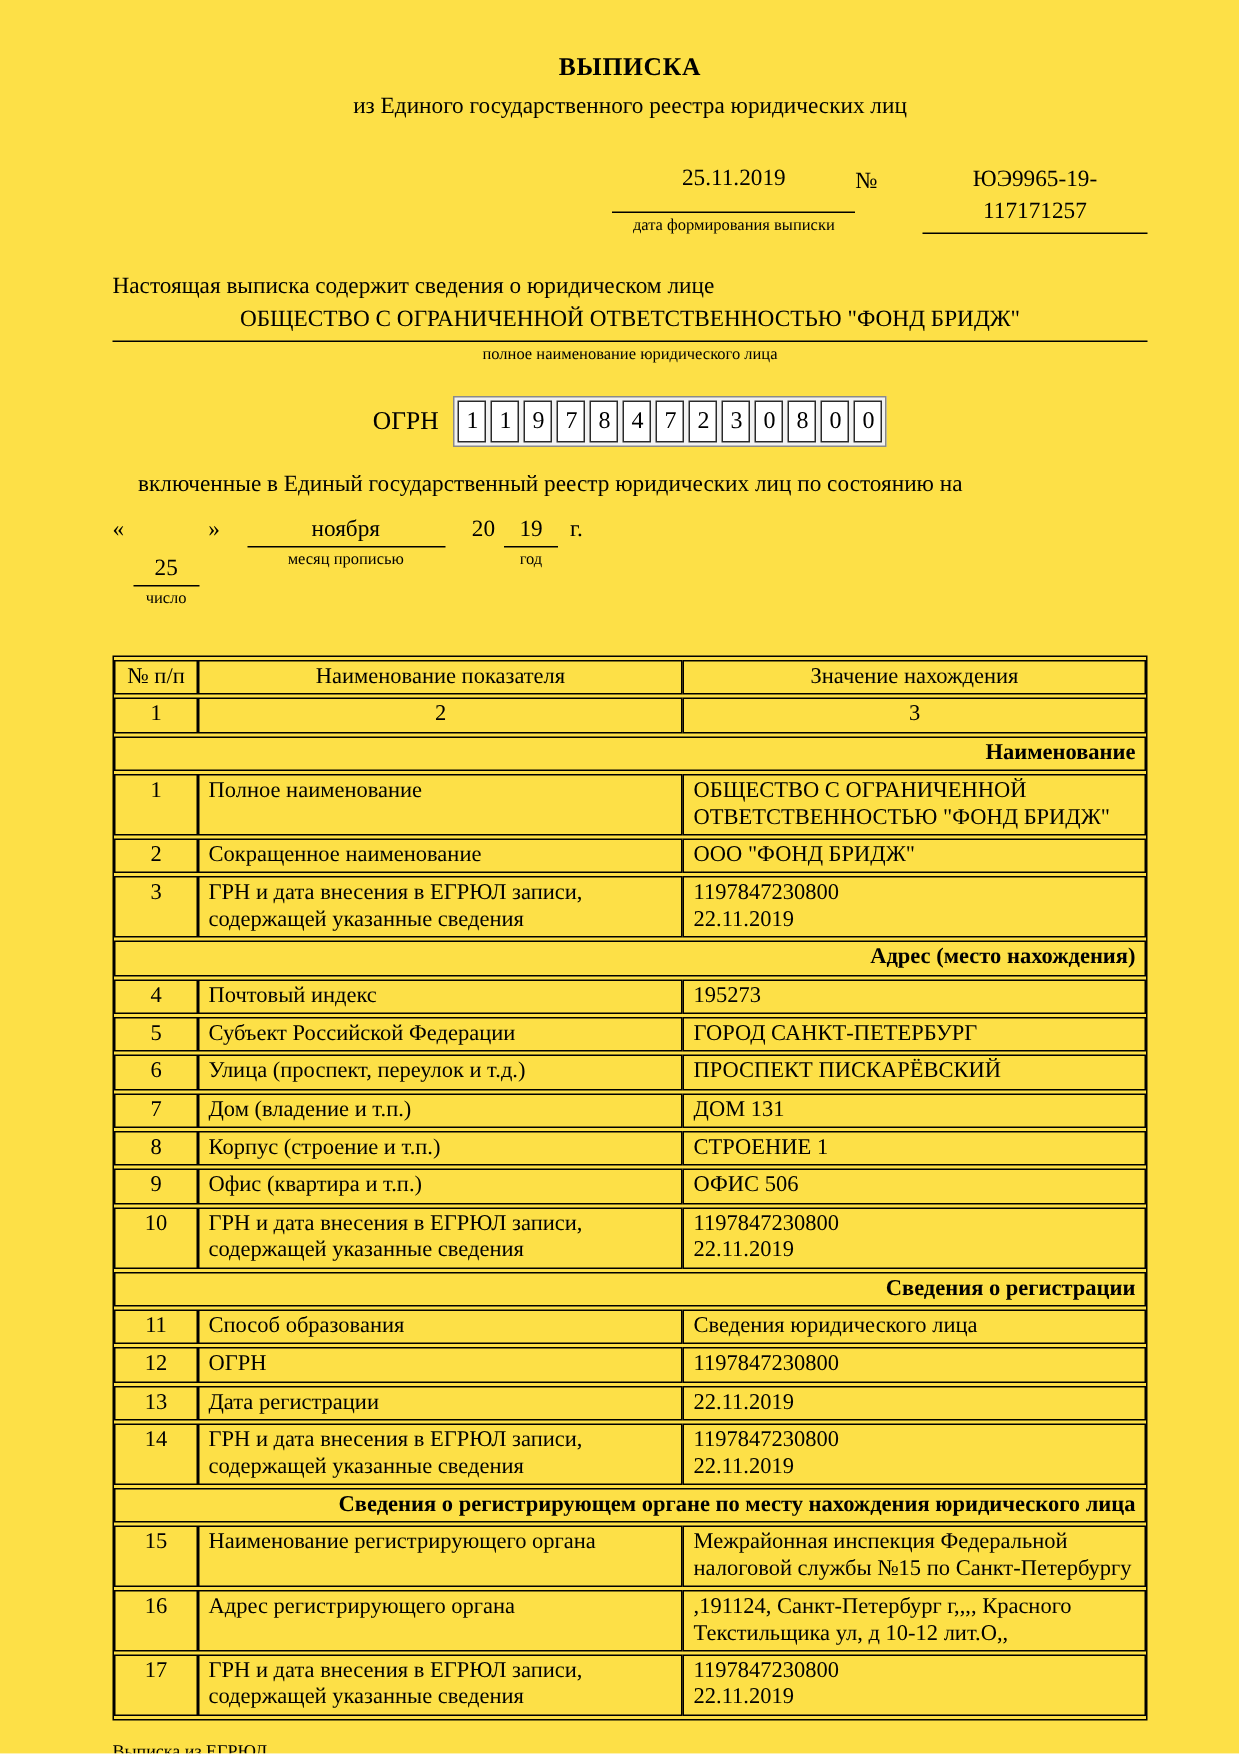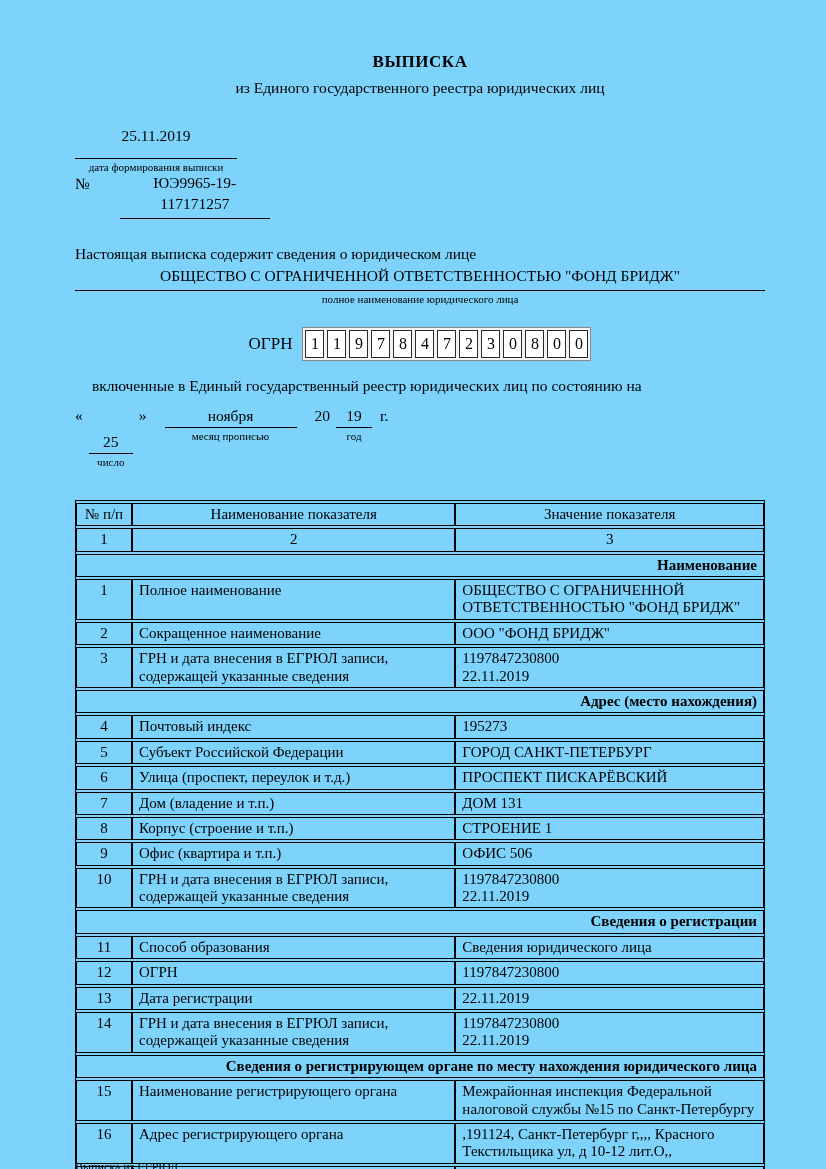--- a/index.html
+++ b/index.html
@@ -1,43 +1,42 @@
 <!DOCTYPE html>
 <html lang="ru"><head>
 <meta charset="utf-8">
 <style>
   html, body { margin: 0; padding: 0; background: #fff; }
   .page {
     position: relative;
     width: 826px;
     height: 1169px;
-    background: #7dd3fc;
+    background: #fde047;
     color: #000;
     font-family: "Liberation Serif", "DejaVu Serif", serif;
     box-sizing: border-box;
-    padding: 52px 61px 0 75px;
+    padding: 35px 61px 0 75px;
     overflow: hidden;
   }
   .doc-title {
     text-align: center;
     font-size: 17px;
     font-weight: bold;
     letter-spacing: 0.5px;
   }
   .doc-subtitle {
     text-align: center;
     font-size: 15.5px;
     margin-top: 7px;
   }
   .date-number-row {
     margin-top: 30px;
     display: flex;
-    justify-content: space-between;
+    justify-content: flex-end;
     align-items: flex-start;
-    flex-direction: column;
   }
   .date-block { width: 162px; text-align: center; }
   .date-value {
     font-size: 15.5px;
     padding-bottom: 13px;
     border-bottom: 1px solid #000;
   }
   .small-label {
     font-size: 11px;
     margin-top: 2px;
@@ -205,21 +204,21 @@
   <table class="main">
     <colgroup>
       <col style="width:56px">
       <col style="width:47%">
       <col>
     </colgroup>
     <tbody>
       <tr class="hdr">
         <td>№ п/п</td>
         <td>Наименование показателя</td>
-        <td>Значение показателя</td>
+        <td>Значение нахождения</td>
       </tr>
       <tr class="hdr">
         <td>1</td>
         <td>2</td>
         <td>3</td>
       </tr>
     <tr class="section">
           <td colspan="3">Наименование</td>
         </tr>
         <tr>

